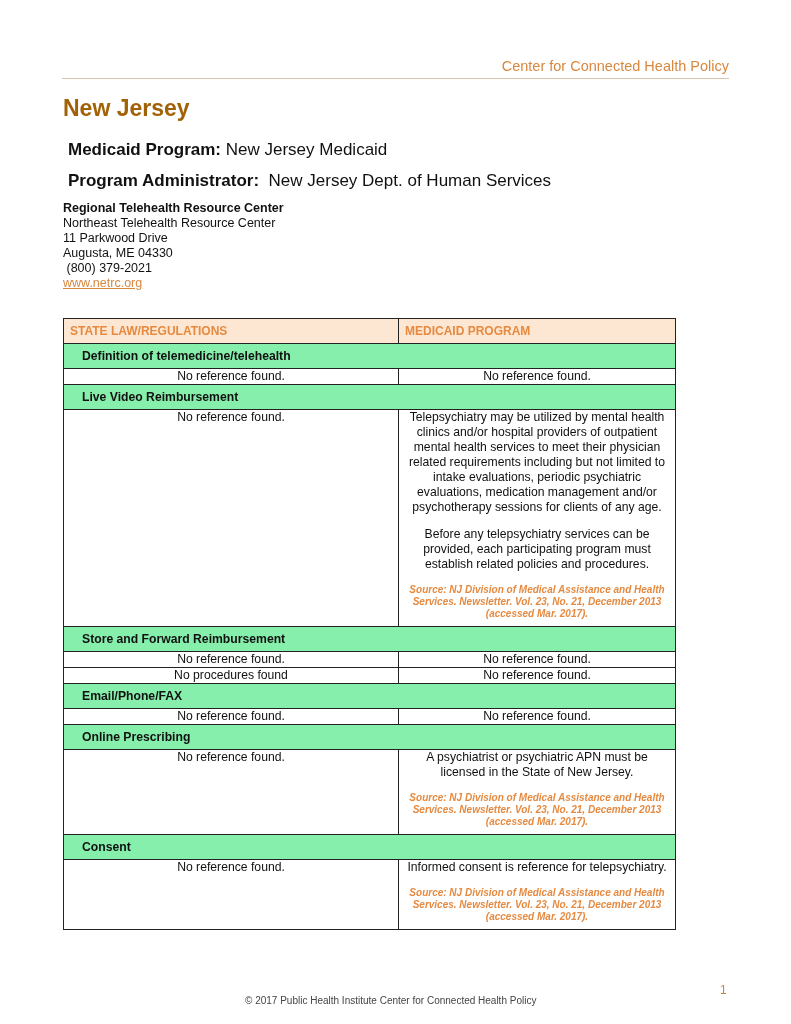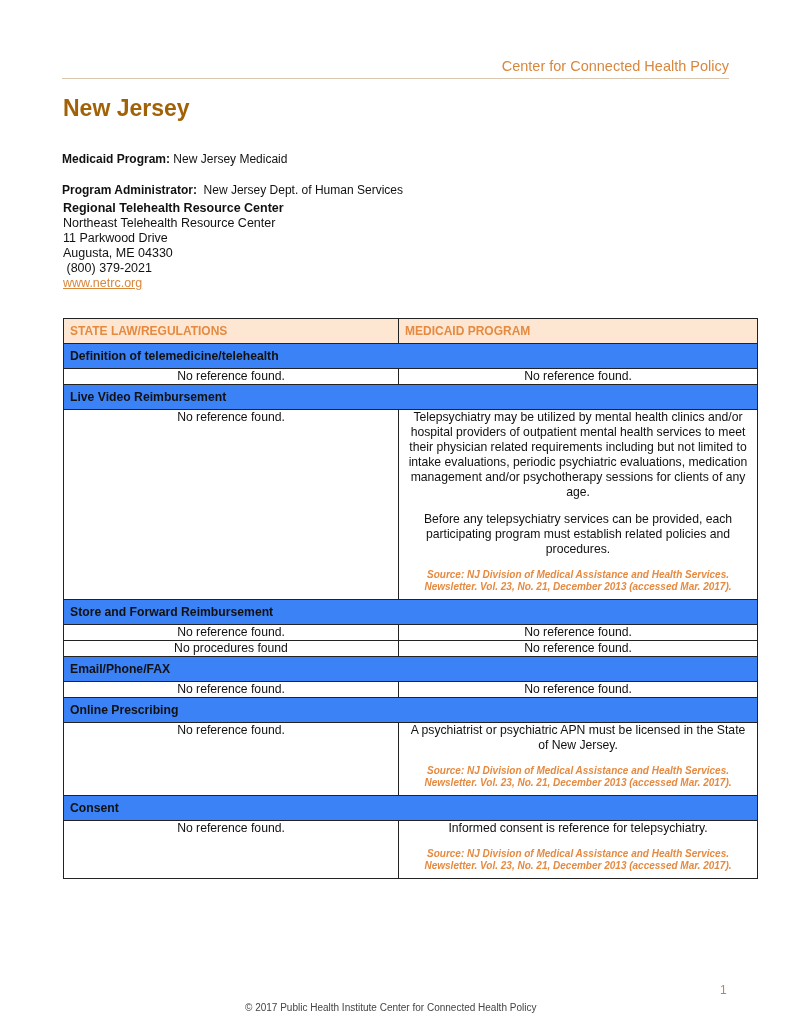--- a/index.html
+++ b/index.html
@@ -4,43 +4,43 @@
 <style>
   html, body { margin: 0; padding: 0; background: #ffffff; }
   body { width: 791px; height: 1024px; position: relative; overflow: hidden;
          font-family: "Liberation Sans", sans-serif; color: #111; }
 
   .header-brand { position: absolute; top: 58px; right: 62px; font-size: 14.5px; color: #d8873f; }
   .header-rule { position: absolute; top: 78px; left: 62px; width: 667px; height: 1px; background: #d9c6ae; }
 
   .state-title { position: absolute; top: 95px; left: 63px; font-size: 23px; font-weight: bold; color: #a16207; }
 
-  .info-line { position: absolute; left: 62px; font-size: 12px; color: #111; margin-top: 12px; }
+  .info-line { position: absolute; left: 68px; font-size: 17px; color: #111; }
   .info-line b { font-weight: bold; }
   .info-medicaid { top: 140px; }
   .info-admin { top: 171px; }
 
   .rtrc { position: absolute; left: 63px; top: 201px; font-size: 12.5px; line-height: 15px; }
   .rtrc .rtrc-title { font-weight: bold; }
   .rtrc .rtrc-link { color: #d8873f; text-decoration: underline; }
 
-  table.policy { position: absolute; left: 63px; top: 318px; width: 695px; border-collapse: collapse;
+  table.policy { position: absolute; left: 63px; top: 318px; width: 613px; border-collapse: collapse;
                  font-size: 12.2px; }
   table.policy td, table.policy th { border: 1px solid #222; vertical-align: top; text-align: left; }
   table.policy th { background: #fde7d2; color: #e58a40; font-weight: bold; font-size: 12px;
                     padding: 5px 6px; height: 14px; }
-  table.policy tr.section td { background: #3b82f6; font-weight: bold; padding: 5px 6px; height: 14px; }
+  table.policy tr.section td { background: #86efac; font-weight: bold; padding: 5px 18px; height: 14px; }
   table.policy td.cell { padding: 0 6px; height: 14px; line-height: 15px; text-align: center; }
   table.policy td.left { width: 322px; }
   .para { margin: 0 0 12px 0; }
   .para:last-child { margin-bottom: 0; }
   .source { color: #e58a40; font-style: italic; font-weight: bold; font-size: 10px; line-height: 12px; margin-top: 10px; }
 
   .page-number { position: absolute; top: 983px; left: 720px; font-size: 12px; color: #c8843c; }
-  .footer { position: absolute; top: 995px; left: 245px; font-size: 10px; color: #444; margin-top: 7px; }
+  .footer { position: absolute; top: 995px; left: 245px; font-size: 10px; color: #444; }
 </style>
 </head>
 <body>
 
 <div class="header-brand">Center for Connected Health Policy</div>
 <div class="header-rule"></div>
 
 <div class="state-title">New Jersey</div>
 
 <div class="info-line info-medicaid">

